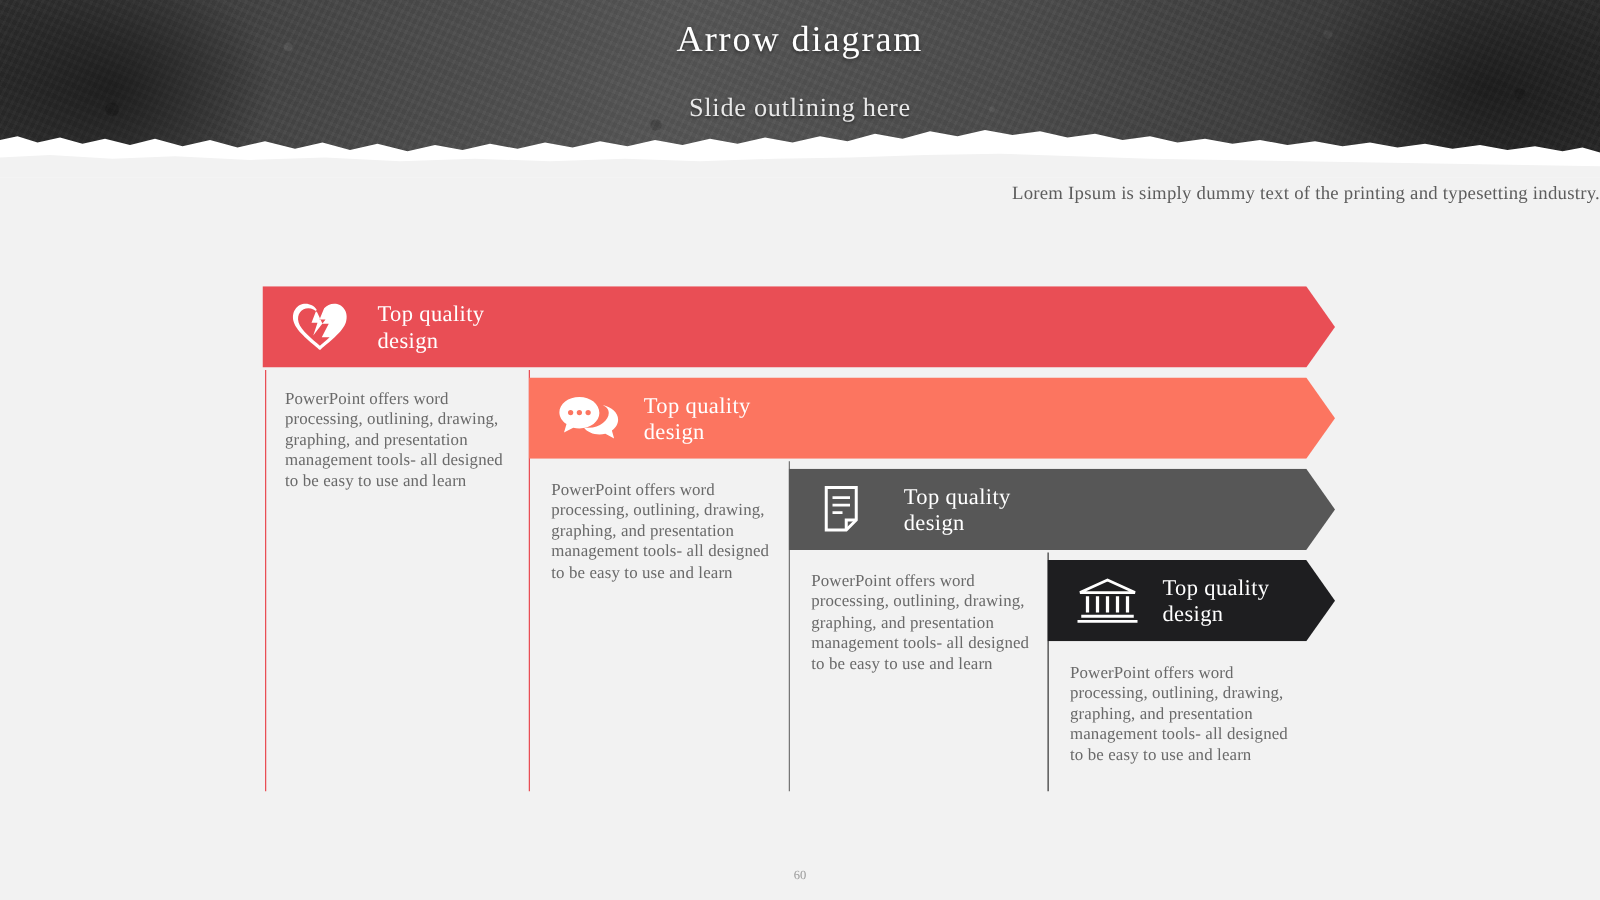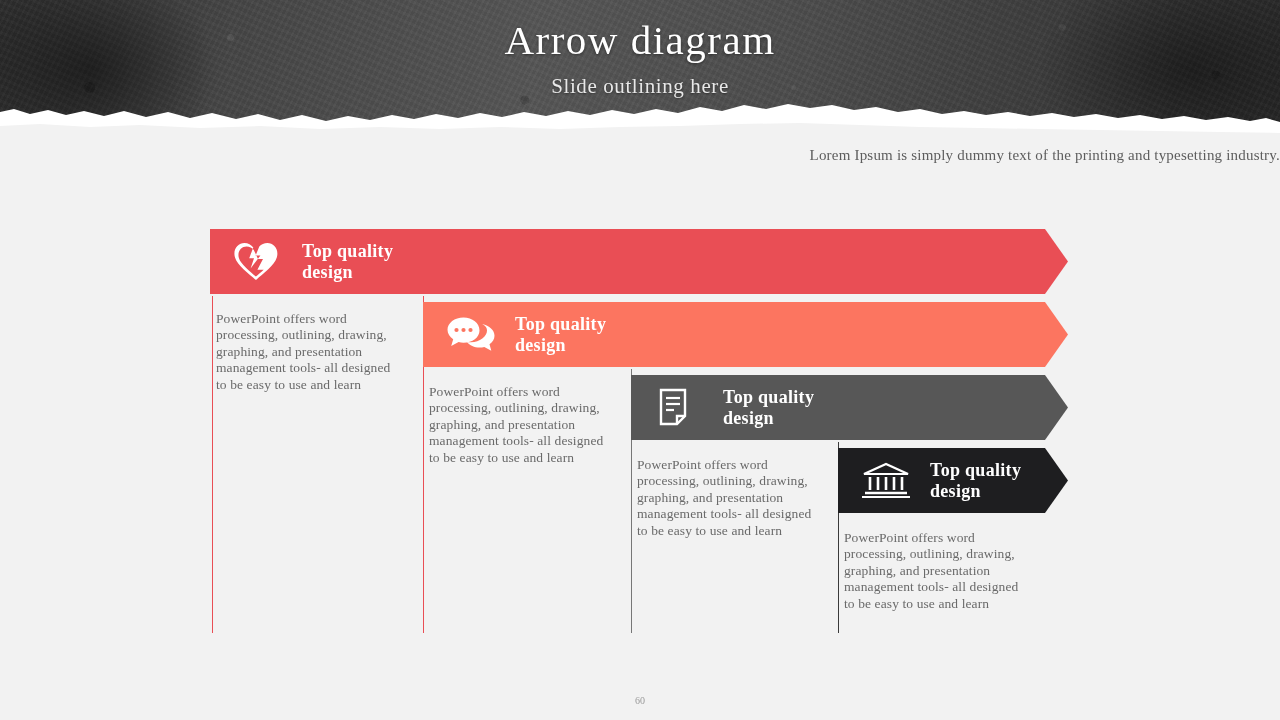--- a/index.html
+++ b/index.html
@@ -31,48 +31,48 @@
   .header:after{
     content:"";position:absolute;left:-40px;top:-30px;width:260px;height:200px;
     background:radial-gradient(ellipse at center, rgba(0,0,0,0.45) 0%, rgba(0,0,0,0) 70%);
   }
   .vignette{
     position:absolute;right:-60px;top:-40px;width:300px;height:220px;
     background:radial-gradient(ellipse at center, rgba(0,0,0,0.40) 0%, rgba(0,0,0,0) 72%);
   }
   .title{
     position:absolute;left:0;top:16px;width:1280px;text-align:center;
-    color:#ffffff;font-size:41px;letter-spacing:1.5px;z-index:5;
+    color:#ffffff;font-size:29px;letter-spacing:1.5px;z-index:5;
     text-shadow:0 1px 3px rgba(0,0,0,.45);
   }
   .subtitle{
     position:absolute;left:0;top:74px;width:1280px;text-align:center;
     color:#e8e8e8;font-size:21px;letter-spacing:.6px;z-index:5;
     text-shadow:0 1px 2px rgba(0,0,0,.4);
   }
   
   .torn{position:absolute;left:0;top:96px;width:1280px;height:46px;z-index:6;}
   
   .intro{
     position:absolute;left:0;top:147px;width:1280px;text-align:right;
     color:#5d5d5d;font-size:15px;letter-spacing:.2px;
   }
   
   .diagram{position:absolute;left:0;top:0;width:1280px;height:720px;}
-  .bar{position:absolute;height:65px;font-weight:bold;}
+  .bar{position:absolute;height:65px;}
   .bar svg{display:block;}
   .bar-inner{position:absolute;left:0;top:0;height:65px;display:flex;align-items:center;}
   .bar-icon{width:56px;height:44px;margin-left:22px;flex:0 0 auto;}
   .bar-title{
     color:#ffffff;font-size:18px;line-height:21px;margin-left:14px;
     letter-spacing:.3px;
   }
   .col{
     position:absolute;width:212px;
-    padding:14px 0 0 4px;box-sizing:border-box;
+    padding:14px 0 0 16px;box-sizing:border-box;
   }
   .col p{
     margin:0;color:#6a6a6a;font-size:13.5px;line-height:16.4px;letter-spacing:.1px;
     width:180px;
   }
   .rule{position:absolute;width:1px;}
   .pagenum{
     position:absolute;left:0;top:695px;width:1280px;text-align:center;
     color:#9a9a9a;font-size:10px;
   }

